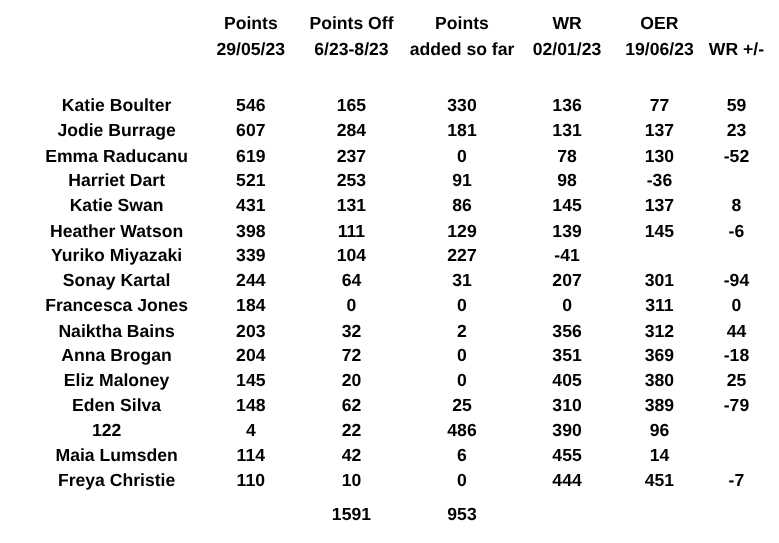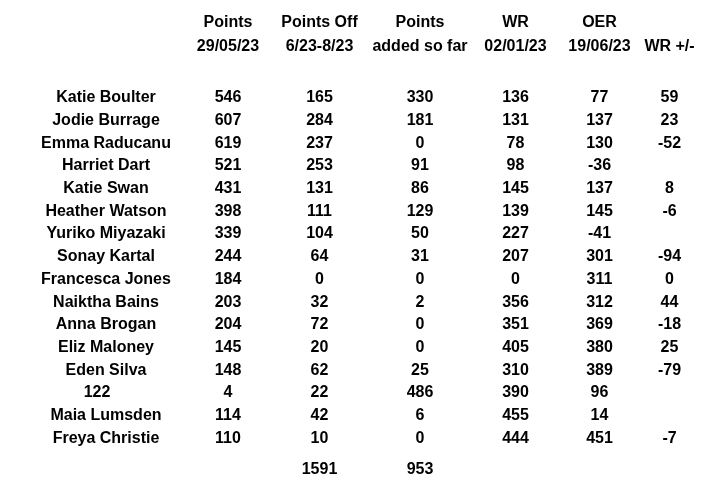--- a/index.html
+++ b/index.html
@@ -136,21 +136,20 @@
       <div class="cell">129</div>
       <div class="cell">139</div>
       <div class="cell">145</div>
       <div class="cell">-6</div>
     </div>
 
     <div class="grid-row">
       <div class="cell name-cell">Yuriko Miyazaki</div>
       <div class="cell">339</div>
       <div class="cell">104</div>
-      <div class="cell">50</div>
       <div class="cell">227</div>
       <div class="cell">-41</div>
     </div>
 
     <div class="grid-row">
       <div class="cell name-cell">Sonay Kartal</div>
       <div class="cell">244</div>
       <div class="cell">64</div>
       <div class="cell">31</div>
       <div class="cell">207</div>

